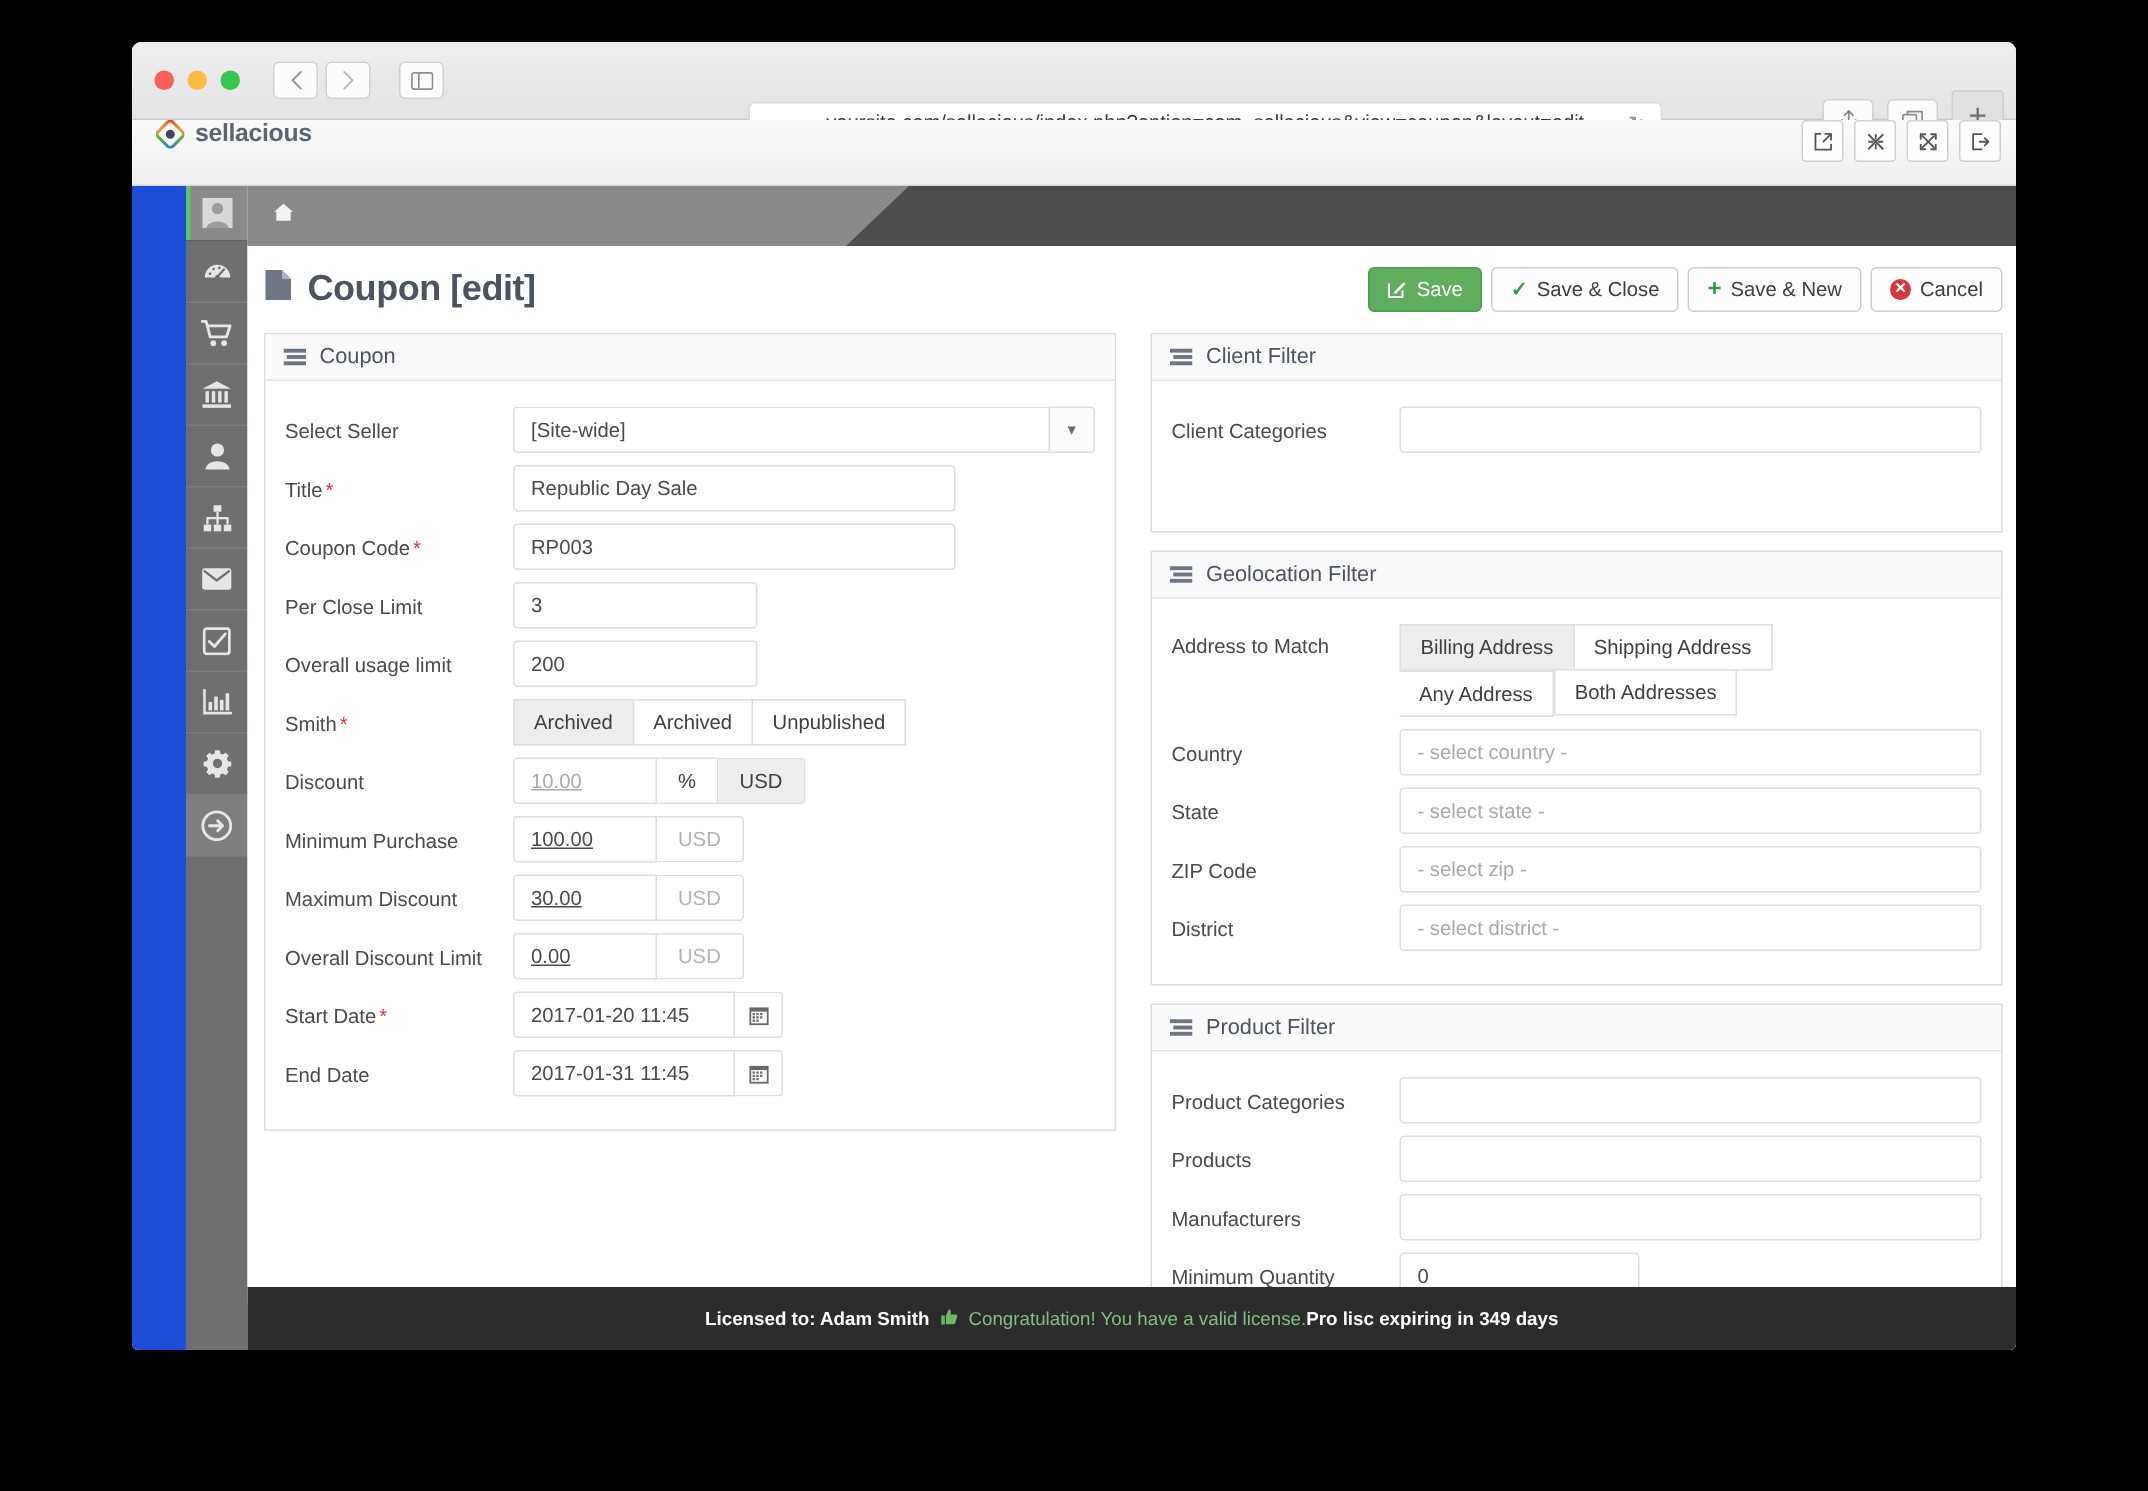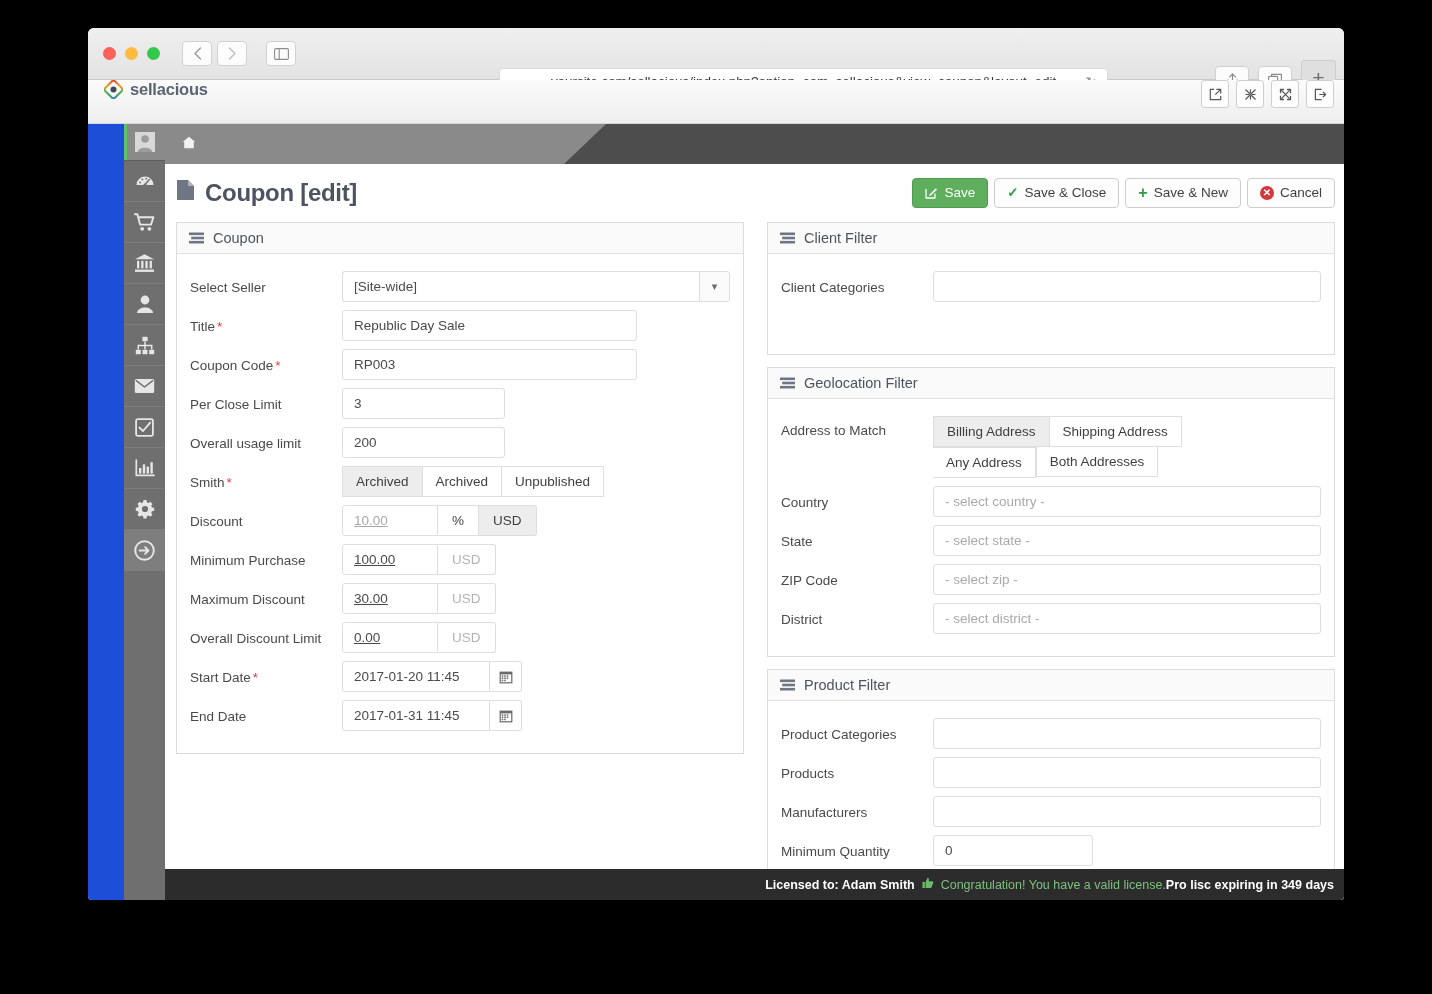--- a/index.html
+++ b/index.html
@@ -311,23 +311,23 @@
     border: 1px solid #dedede; border-left: none;
     background: #fff;
     border-radius: 0 3px 3px 0;
     display: flex; align-items: center; justify-content: center;
     color: #6a6a6a;
   }
 
   
   .statusbar {
     position: absolute; left: 0; right: 0; bottom: 0;
-    height: 31px;
+    height: 42px;
     background: #2c2c2c;
-    display: flex; align-items: center; justify-content: flex-end;
+    display: flex; align-items: center; justify-content: center;
     padding: 0 10px 0 10px;
     font-size: 12.5px;
   }
   .status-left { display: flex; align-items: center; gap: 7px; }
   .status-left .lic { color: #ffffff; font-weight: bold; }
   .status-left .thumb { color: #6cb96c; }
   .status-left .msg { color: #7ec07e; }
   .status-right { color: #ffffff; font-weight: bold; }
 </style>
 </head>

